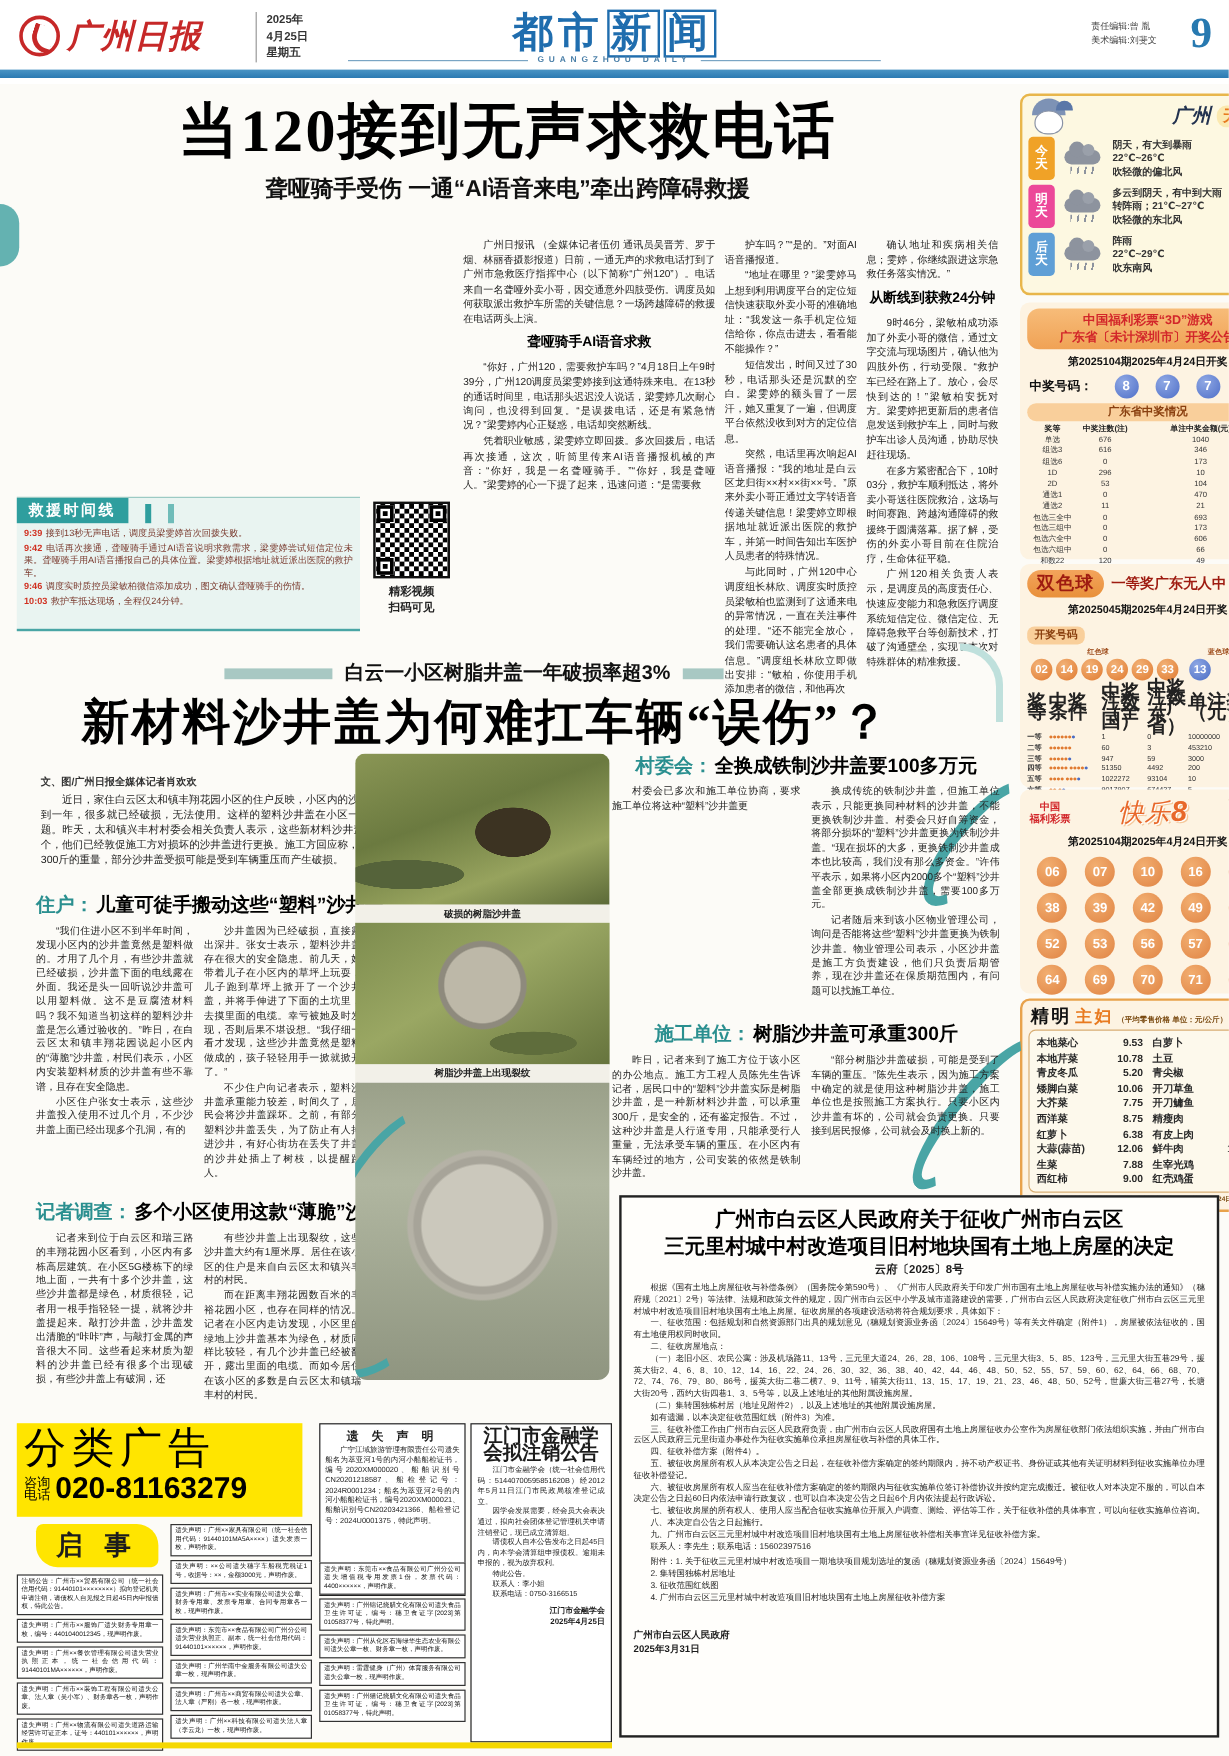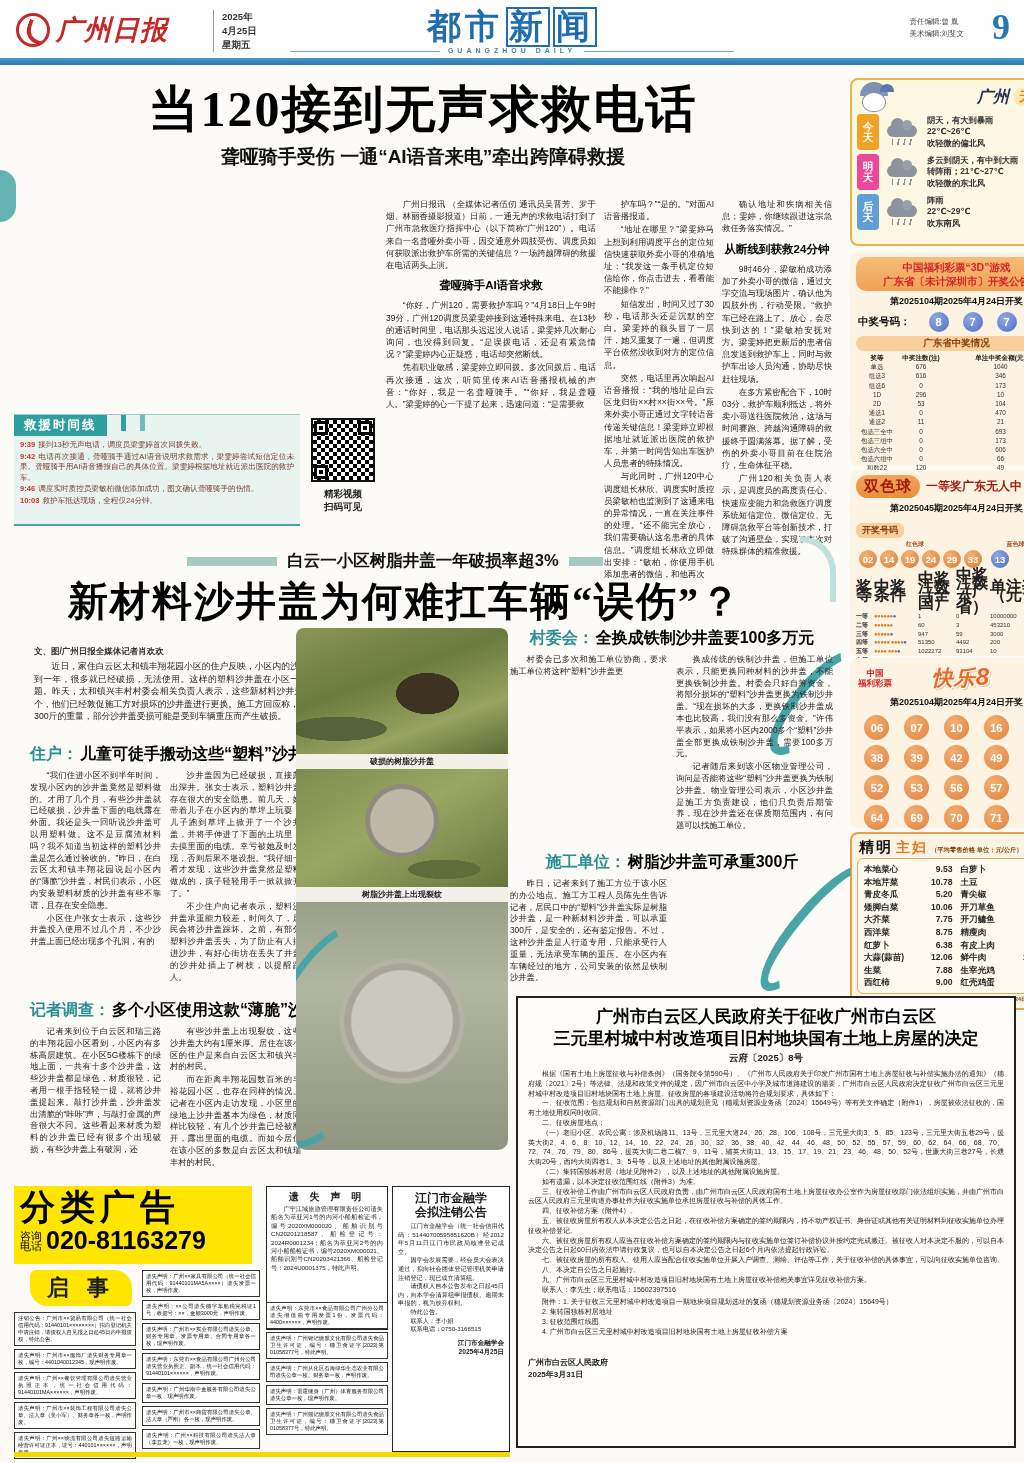--- a/index.html
+++ b/index.html
@@ -30,21 +30,21 @@
  radial-gradient(ellipse 60px 80px at 30% 62%, rgba(235,233,228,.95) 0 60%, transparent 61%),
  radial-gradient(ellipse 40px 34px at 31% 34%, #22262c 0 60%, transparent 61%),
  radial-gradient(ellipse 70px 60px at 74% 55%, rgba(30,33,40,.9) 0 55%, transparent 56%),
  radial-gradient(ellipse 50px 28px at 86% 20%, rgba(200,215,225,.8) 0 60%, transparent 61%),
  radial-gradient(ellipse 60px 30px at 12% 20%, rgba(150,165,178,.8) 0 60%, transparent 61%),
  linear-gradient(115deg,#1c2128 0%,#2e3742 22%,#55616e 46%,#7e8a96 64%,#9aa5af 80%,#6d7882 100%)}
 .lead-photo-cap{position:absolute;right:8px;bottom:6px;text-align:right;color:#fff;font-size:8.5px;line-height:12px;text-shadow:0 1px 2px #000;font-weight:bold}
 .corner-teal{position:absolute;left:-14px;top:96px;width:16px;height:52px;background:#49a5a5;border-radius:0 26px 26px 0;opacity:.85}
 
 .timeline{position:absolute;left:0;top:340px;width:286px;height:112px;background:#e9f4f1;border-top:1px solid #9ccac4;border-bottom:2px solid #49a5a5}
-.tl-head{display:flex;align-items:flex-start;gap:14px;margin:0 0 3px 0}
+.tl-head{display:flex;align-items:flex-end;gap:14px;margin:0 0 3px 0}
 .tl-title{background:#2f9e9e;color:#fff;font-weight:bold;font-size:12.5px;letter-spacing:2px;padding:2px 10px}
 .tl-bar{width:5px;height:16px;background:#2f9e9e}
 .tl-bar.b2{background:#6fbcb9}
 .tl-items{padding:1px 6px;font-size:7.6px;line-height:10.6px;color:#7a3a2e;text-align:justify}
 .tl-item{margin-bottom:1px}
 .tl-time{color:#d03020;font-weight:bold;margin-right:3px}
 
 .qr-block{position:absolute;left:294px;top:344px;width:70px;height:108px;text-align:center}
 .qr{width:64px;height:64px;margin:0 auto;border:2px solid #111;position:relative;background:conic-gradient(#000 25%,#fff 0 50%,#000 0 75%,#fff 0) 0 0/8px 8px}
 .qr i{position:absolute;width:14px;height:14px;border:3px solid #000;background:#fff}
@@ -109,21 +109,21 @@
 .ssq-trow .t{width:18px;font-weight:bold}
 .ssq-trow .cond{width:44px}
 .ssq-trow .n1{width:38px}.ssq-trow .n2{width:34px}.ssq-trow .p{flex:1}
 .ssq-trow.hd{font-weight:900;color:#222;line-height:8px;margin-bottom:1px}
 .cr{color:#e07a30;letter-spacing:-.5px}.cb{color:#4a6cc4}
 .ssq-note{border-top:1px solid #caa06a;margin-top:2px;padding-top:2px;text-align:center;font-size:7.3px;font-weight:900;color:#333}
 
 .kl8{top:580px;height:170px}
 .kl8-head{display:flex;align-items:center;justify-content:space-between;padding:0 2px}
 .kl8-left{font-size:8.5px;font-weight:900;color:#d2262a;text-align:center;line-height:10px}
-.kl8-logo{font-size:21px;font-weight:700;color:#e8682a;text-shadow:1px 1px 0 #fff,2px 2px 0 #f5c89a;letter-spacing:1px;font-style:italic}
+.kl8-logo{font-size:21px;font-weight:400;color:#e8682a;text-shadow:1px 1px 0 #fff,2px 2px 0 #f5c89a;letter-spacing:1px;font-style:italic}
 .kl8-logo b{font-size:24px}
 .kl8-right{font-size:8.5px;font-weight:900;color:#fff;text-align:center;line-height:12px}
 .kl8-right span{display:block;background:#ef9a50;border-radius:6px;padding:0 4px;margin:1px 0}
 .kl8-grid{display:grid;grid-template-columns:repeat(5,1fr);gap:5px 6px;padding:2px 4px}
 .bkl8{width:25px;height:25px;background:radial-gradient(circle at 35% 30%,#f2ae70,#e08444);font-size:11px;margin:0 auto}
 
 .prices{top:754px;height:178px;background:#fdf3e2;border:2px solid #e8a24b;padding:3px 5px}
 .pr-head{display:flex;align-items:baseline;gap:3px;padding:1px 2px}
 .pr-t1{font-size:15px;font-weight:900;color:#111;letter-spacing:2px}
 .pr-t2{font-size:14px;font-weight:900;color:#e87a20;letter-spacing:2px}
@@ -186,35 +186,35 @@
 .gov-docno{text-align:center;font-size:9.5px;font-weight:bold;margin:2px 0 4px 0}
 .gov-body{font-size:7px;line-height:9.8px;text-align:justify;color:#1a1a1a}
 .gov-body .gp{text-indent:2em}
 .gov-att{margin-top:3px}
 .gov-att .gp{text-indent:2em;font-size:7px;line-height:9.8px}
 .gov-sig{text-align:left;font-size:8px;font-weight:bold;line-height:12px;margin-top:20px;padding-right:14px}
 
 
 #classifieds{position:absolute;left:14px;top:1186px;width:496px;height:272px}
 .banner{position:absolute;left:0;top:0;width:238px;height:78px;background:#ffe500;padding:2px 6px}
-.banner-title{font-size:35px;font-weight:700;letter-spacing:5px;color:#000;line-height:38px;white-space:nowrap}
+.banner-title{font-size:35px;font-weight:400;letter-spacing:5px;color:#000;line-height:38px;white-space:nowrap}
 .phone-row{display:flex;align-items:center;gap:4px}
 .phone-lbl{font-size:11px;font-weight:400;line-height:10px;color:#000}
 .phone-num{font-size:25px;font-weight:900;color:#000;letter-spacing:0}
 .qishi{position:absolute;left:16px;top:84px;width:102px;height:36px;background:#ffe500;border-radius:6px 18px 6px 18px;display:flex;align-items:center;justify-content:center;font-size:22px;font-weight:900;letter-spacing:6px}
 .ad-col{position:absolute;display:flex;flex-direction:column;gap:3px}
 .colA{left:0;top:126px;width:122px}
 .colB{left:128px;top:84px;width:118px}
 .colC-ads{left:252px;top:116px;width:122px}
 .tiny-ad{border:1px solid #333;padding:2px 3px;font-size:5.4px;line-height:7px;text-align:justify;color:#111;background:#fff}
 .loss-box{position:absolute;left:252px;top:0;width:122px;height:144px;border:1.5px solid #222;background:#fff;padding:3px 4px}
 .loss-title{text-align:center;font-size:10px;font-weight:bold;letter-spacing:4px}
 .loss-body{font-size:6.2px;line-height:8.4px;text-align:justify;text-indent:2em;margin-top:1px}
 .jm-box{position:absolute;left:378px;top:0;width:118px;height:266px;border:1.5px solid #222;background:#fff;padding:4px 5px}
-.jm-title{text-align:center;font-size:12px;font-weight:900;line-height:14px}
+.jm-title{text-align:center;font-size:16px;font-weight:900;line-height:14px}
 .jm-body{font-size:6.2px;line-height:8.6px;text-align:justify;margin-top:3px}
 .jm-body p{text-indent:2em}
 .jm-sig{text-align:right;font-size:6.6px;font-weight:bold;line-height:9px;margin-top:4px}
 .yellow-rule{position:absolute;left:0;top:266px;width:496px;height:5px;background:#f5d800}
 </style>
 </head>
 <body>
 
 <div id="masthead">
   <div class="logo-wrap">
@@ -705,20 +705,23 @@
         </div>
     </div>
   </div>
 
   <div class="sec sec-builder">
     <div class="sec-title"><span class="lbl">施工单位：</span><span>树脂沙井盖可承重300斤</span></div>
     <div class="sec-cols">
       <div class="scol">
           <p>昨日，记者来到了施工方位于该小区的办公地点。施工方工程人员陈先生告诉记者，居民口中的“塑料”沙井盖实际是树脂沙井盖，是一种新材料沙井盖，可以承重300斤，是安全的，还有鉴定报告。不过，这种沙井盖是人行道专用，只能承受行人重量，无法承受车辆的重压。在小区内有车辆经过的地方，公司安装的依然是铁制沙井盖。</p>
         </div>
+      <div class="scol">
+          <p>“部分树脂沙井盖破损，可能是受到了车辆的重压。”陈先生表示，因为施工方案中确定的就是使用这种树脂沙井盖，施工单位也是按照施工方案执行。只要小区内沙井盖有坏的，公司就会负责更换。只要接到居民报修，公司就会及时换上新的。</p>
+        </div>
     </div>
   </div>
 </div>
 
 <div id="gov">
   <div class="gov-title">
     <div>广州市白云区人民政府关于征收广州市白云区</div>
     <div>三元里村城中村改造项目旧村地块国有土地上房屋的决定</div>
   </div>
   <div class="gov-docno">云府〔2025〕8号</div>

